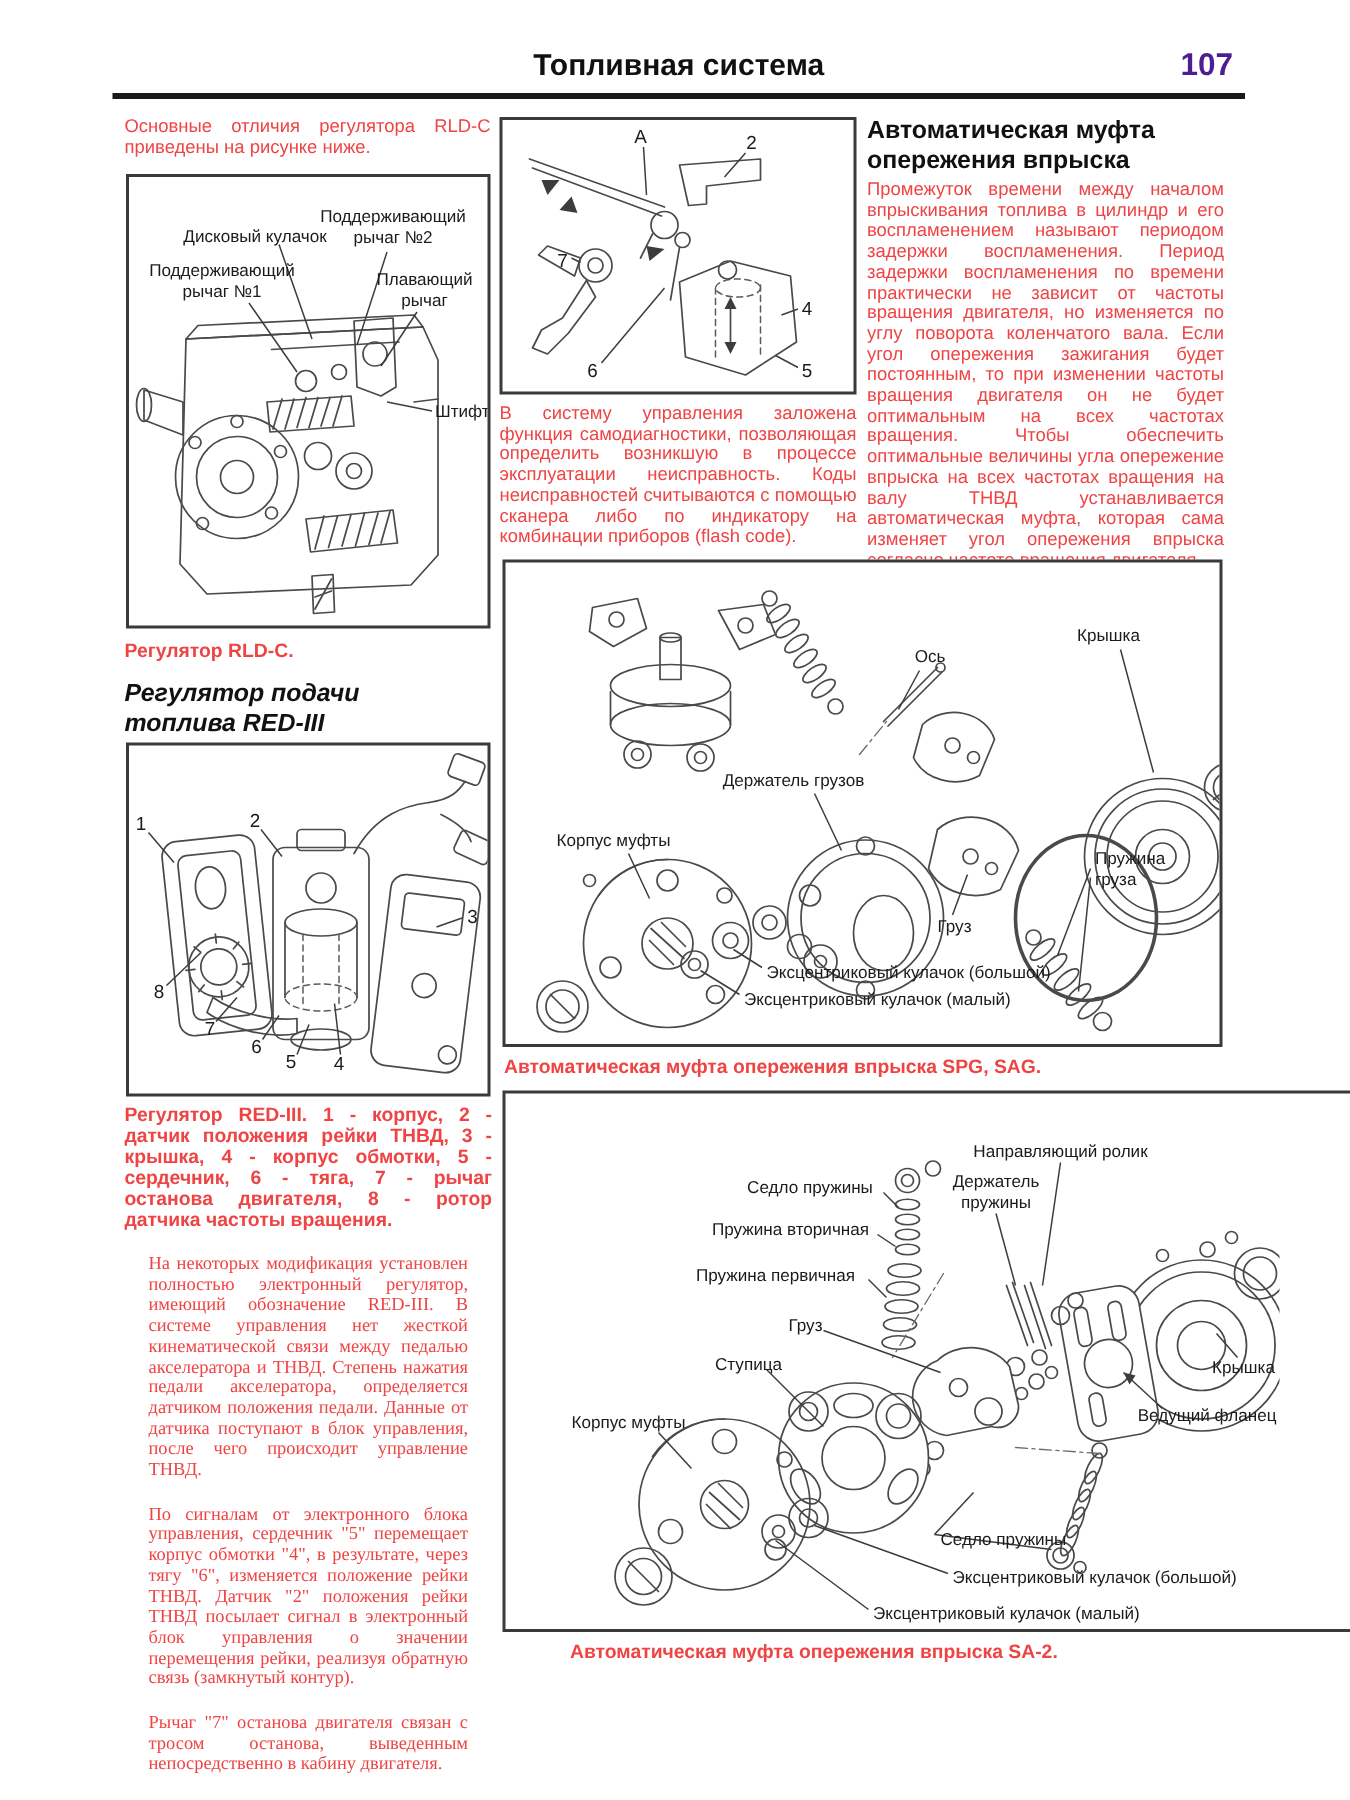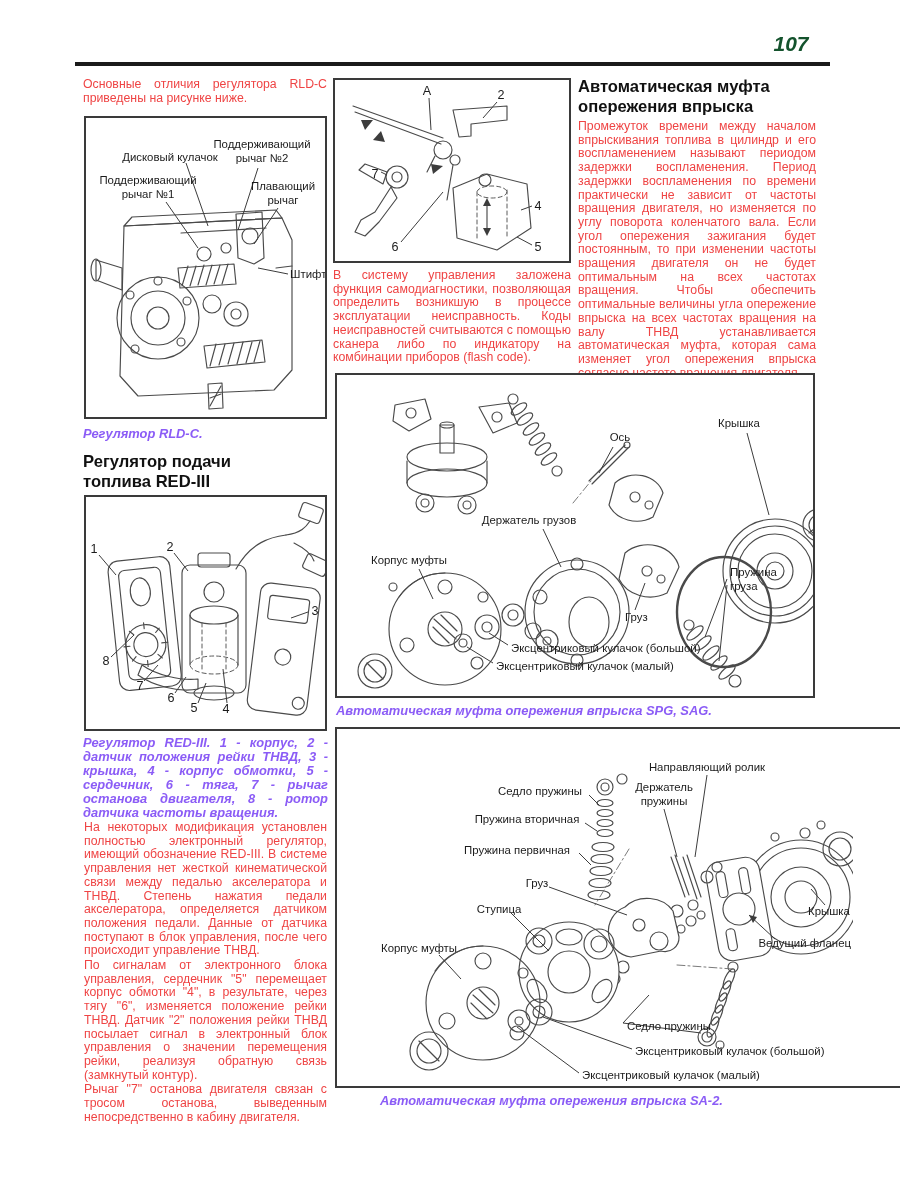--- a/index.html
+++ b/index.html
@@ -3,43 +3,44 @@
 <meta charset="utf-8">
 <style>
   html,body{margin:0;padding:0;background:#e8e8e6;}
   .page{
     position:relative;width:900px;height:1200px;background:#ffffff;
     font-family:"Liberation Sans",sans-serif;color:#1f1f1f;overflow:hidden;
     margin:0 auto;
   }
   .abs{position:absolute;}
   .body-text{font-size:12.3px;line-height:13.7px;text-align:justify;color:#ef4444;}
-  .body-text p{margin:1px;}
-  .caption{font-weight:bold;font-size:12.9px;line-height:13.9px;color:#8b5cf6;font-style:italic;}
+  .body-text p{margin:16px;font-family:Liberation Serif, serif;}
+  .caption{font-weight:bold;font-size:12.9px;line-height:13.9px;color:#ef4444;}
   .h-title{font-weight:bold;font-size:20px;color:#111;text-align:center;}
-  .h-page{font-weight:bold;font-size:21px;color:#14532d;text-align:center;font-style:italic;}
+  .h-page{font-weight:bold;font-size:21px;color:#4c1d95;text-align:right;}
   .h2{font-weight:bold;font-size:16.6px;line-height:20px;color:#111;}
   .rule{background:#1a1a1a;height:4px;}
   .figbox{border:2px solid #3a3a3a;background:#fff;box-sizing:border-box;}
   svg{display:block;}
   svg .art{stroke:#4a4a4a;stroke-width:1.15;fill:none;stroke-linejoin:round;stroke-linecap:round;}
   svg .artf{stroke:#4a4a4a;stroke-width:1.15;fill:#ffffff;stroke-linejoin:round;}
   svg .thick{stroke-width:2.4;}
   svg .ldr{stroke:#3c3c3c;stroke-width:1;fill:none;}
   svg .dd{stroke:#6b6b6b;stroke-width:0.9;stroke-dasharray:8 3 2 3;fill:none;}
   svg .dsh{stroke:#5a5a5a;stroke-width:1;stroke-dasharray:4 3;fill:none;}
   svg text{font-family:"Liberation Sans",sans-serif;font-size:11.4px;fill:#1b1b1b;stroke:none;}
   svg text.num{font-size:12.6px;}
   svg .arrfill{fill:#3c3c3c;stroke:none;}
 </style>
 </head>
 <body>
 
 <div class="page">
 
+  <div class="abs h-title" style="left:75px;top:33px;width:755px;">Топливная система</div>
   <div class="abs h-page" style="left:760px;top:32px;width:62px;">107</div>
   <div class="abs rule" style="left:75px;top:62px;width:755px;"></div>
 
   <div class="abs body-text" style="left:83px;top:78px;width:244px;">Основные отличия регулятора RLD-C приведены на рисунке ниже.</div>
 
   <div class="abs figbox" style="left:84px;top:116px;width:243px;height:303px;">
     <svg width="239" height="299" viewBox="0 0 239 299">
       <g class="art">
         <path d="M46 99 L190 92 L196 100 L38 108 Z"></path>
         <path d="M38 108 L196 100 L206 122 L206 252 L188 272 L52 278 L34 258 Z"></path>
@@ -92,21 +93,21 @@
       <text x="176" y="44" text-anchor="middle">рычаг №2</text>
       <text x="62" y="66" text-anchor="middle">Поддерживающий</text>
       <text x="62" y="80" text-anchor="middle">рычаг №1</text>
       <text x="197" y="72" text-anchor="middle">Плавающий</text>
       <text x="197" y="86" text-anchor="middle">рычаг</text>
       <text x="204" y="160">Штифт</text>
     </svg>
   </div>
   <div class="abs caption" style="left:83px;top:427px;width:244px;">Регулятор RLD-C.</div>
 
-  <div class="abs h2" style="left:83px;top:452px;width:185px;">Регулятор подачи топлива RED-III</div>
+  <div class="abs h2" style="left:83px;top:452px;width:185px;font-style:italic;">Регулятор подачи топлива RED-III</div>
 
   <div class="abs figbox" style="left:84px;top:495px;width:243px;height:236px;">
     <svg width="239" height="232" viewBox="0 0 239 232">
       <g class="art">
         <g transform="rotate(-6 55 130)">
           <rect x="28" y="62" width="62" height="130" rx="10"></rect>
           <rect x="38" y="72" width="42" height="110" rx="6"></rect>
           <ellipse cx="58" cy="95" rx="10" ry="14"></ellipse>
           <circle cx="58" cy="148" r="20"></circle>
             <circle cx="58" cy="148" r="12"></circle>

